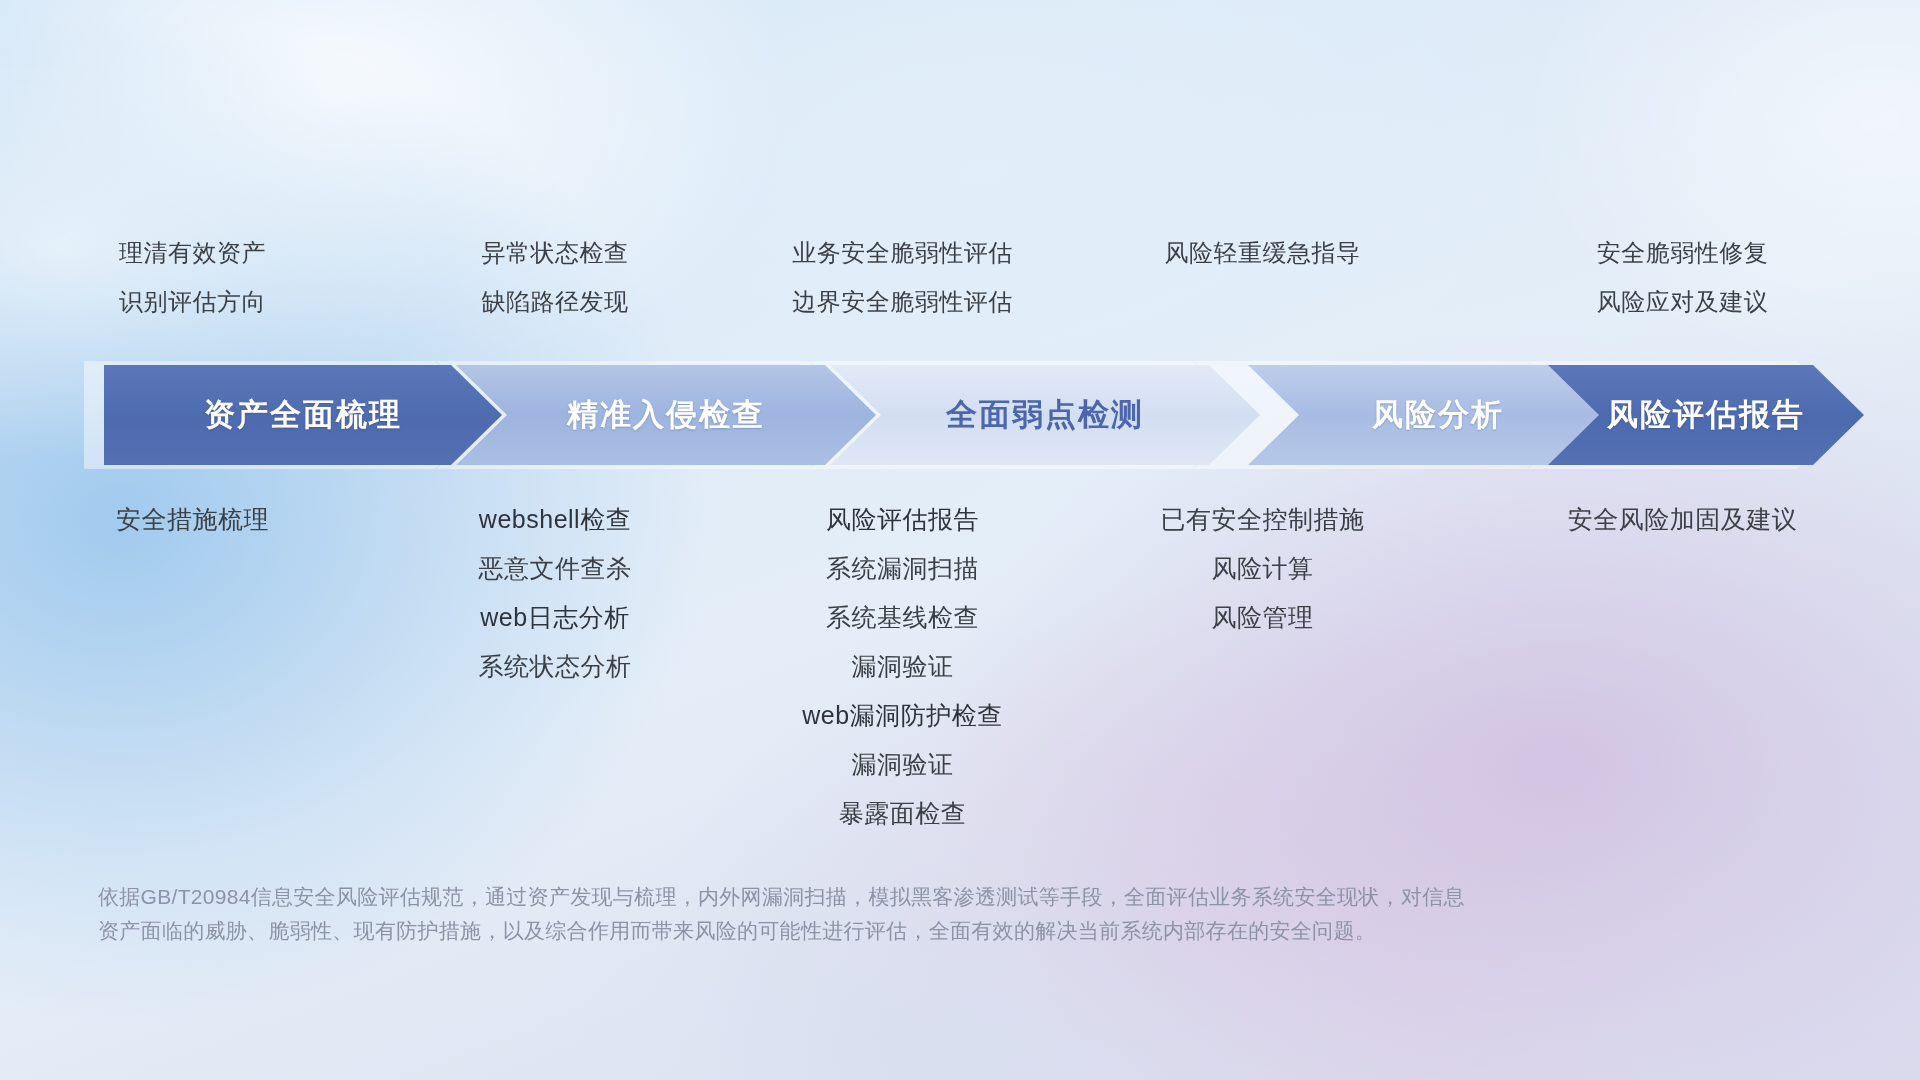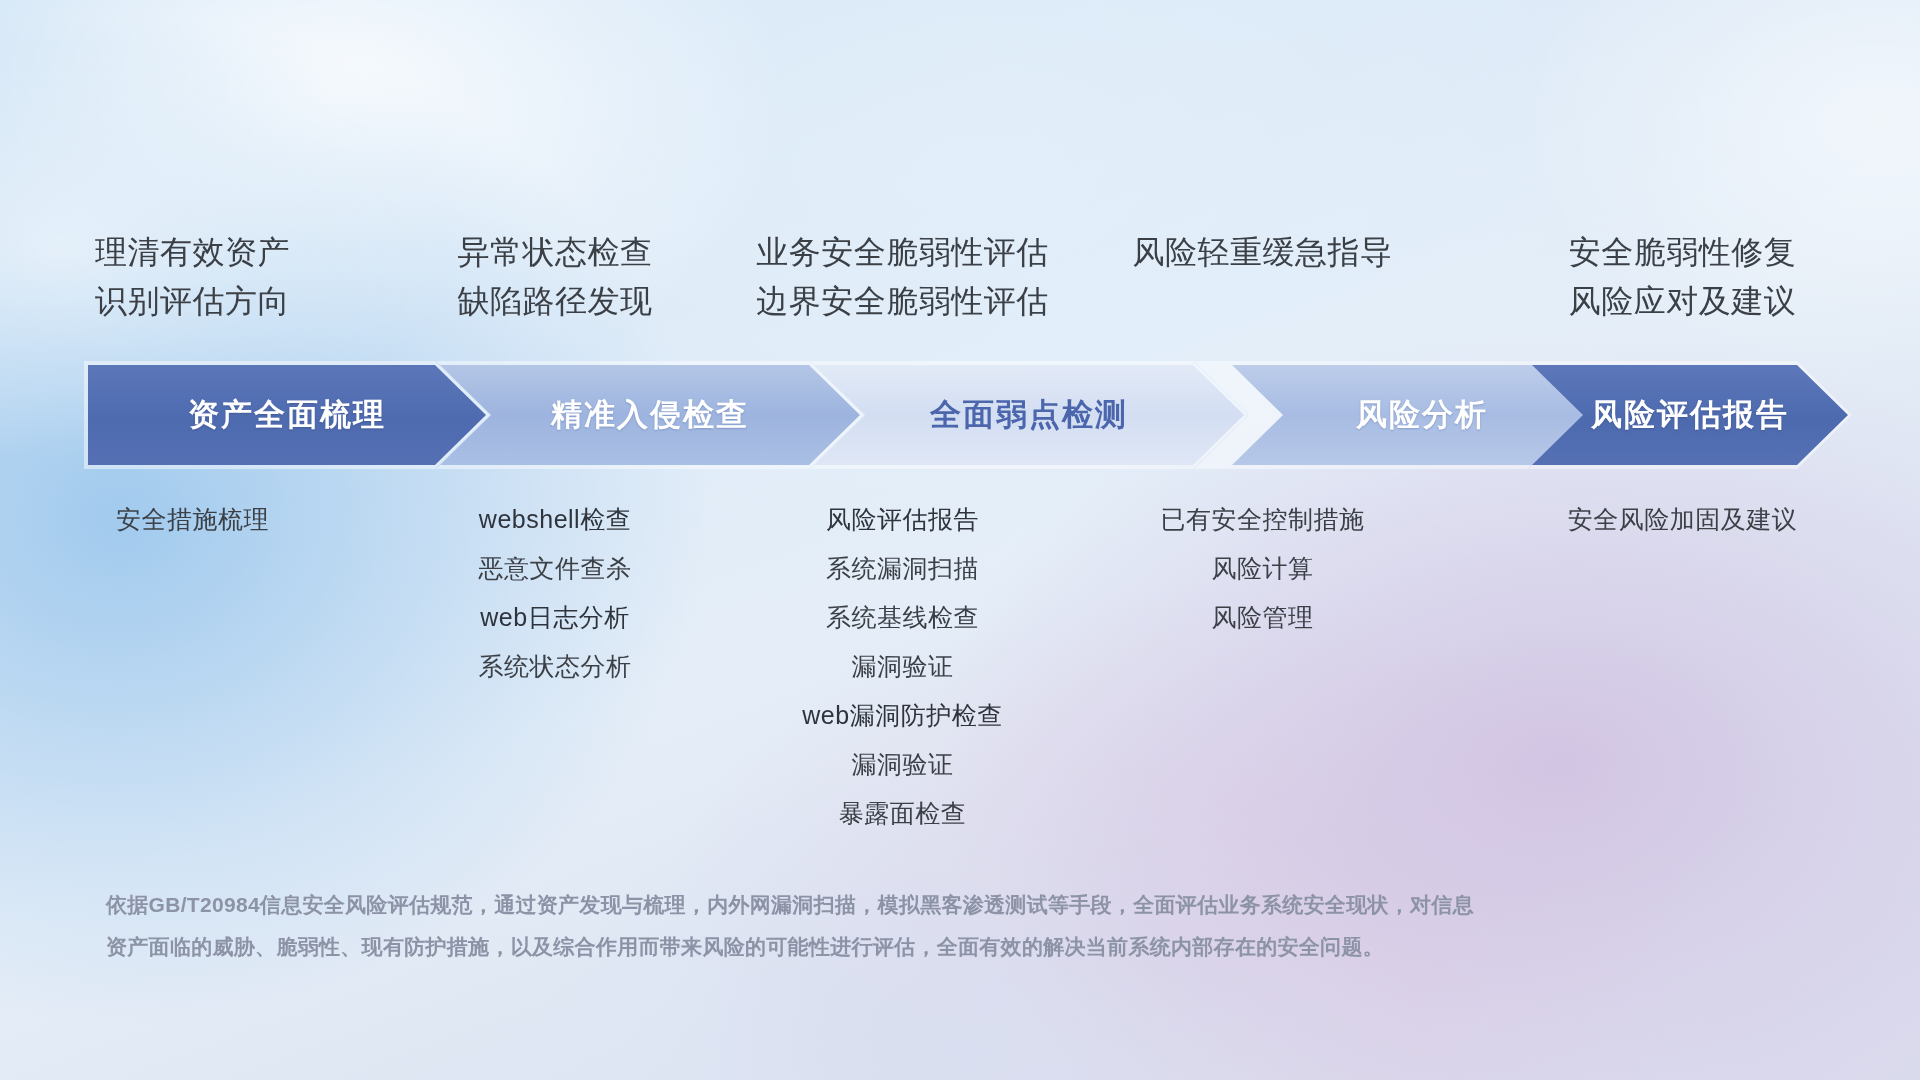--- a/index.html
+++ b/index.html
@@ -51,21 +51,21 @@
     box-sizing: border-box;
     text-align: center;
   }
   .col-1 { width: 385px; }
   .col-2 { width: 340px; }
   .col-3 { width: 355px; }
   .col-4 { width: 365px; }
   .col-5 { width: 475px; }
 
   .tlabel {
-    font-size: 32px;
+    font-size: 24px;
     color: #3b3f46;
     line-height: 49px;
     letter-spacing: 0.5px;
     white-space: nowrap;
   }
 
   
   .banner {
     position: absolute;
     left: 88px;
@@ -126,21 +126,21 @@
     top: -4px;
     height: 108px;
     background: rgba(255,255,255,0.45);
     pointer-events: none;
   }
   .edge-1 { left: -4px; width: 406px; clip-path: polygon(0 0, 351px 0, 406px 54px, 351px 108px, 0 108px); z-index: 0;}
   .edge-2 { left: 348px; width: 428px; clip-path: polygon(0 0, 373px 0, 428px 54px, 373px 108px, 0 108px, 55px 54px); z-index: 0;}
   .edge-3 { left: 722px; width: 438px; clip-path: polygon(0 0, 383px 0, 438px 54px, 383px 108px, 0 108px, 55px 54px); z-index: 0;}
   .edge-4 { left: 1106px; width: 388px; clip-path: polygon(0 0, 333px 0, 388px 54px, 333px 108px, 0 108px, 55px 54px); z-index: 0;}
   .edge-5 { left: 1440px; width: 324px; clip-path: polygon(0 0, 269px 0, 324px 54px, 269px 108px, 0 108px, 55px 54px); z-index: 0;}
-  .chev { z-index: 2; }
+  .chev { z-index: 2; margin-left: 16px; }
 
   
   .bottom-row { top: 495px; align-items: flex-start; }
   .blabel {
     font-size: 25px;
     color: #3b3f46;
     line-height: 49px;
     letter-spacing: 0.5px;
     white-space: nowrap;
   }
@@ -150,21 +150,21 @@
   .footer {
     position: absolute;
     left: 98px;
     top: 880px;
     width: 1760px;
     font-size: 21px;
     line-height: 34px;
     color: #8d93a6;
     letter-spacing: 0.3px;
   }
-  .footer p { margin: 8px; font-weight: bold; }
+  .footer p { margin: 0; }
 </style>
 </head>
 <body>
 
 <div class="stage">
 
   <div class="top-row">
     <div class="col col-1">
       <div class="tlabel">理清有效资产</div>
       <div class="tlabel">识别评估方向</div>

